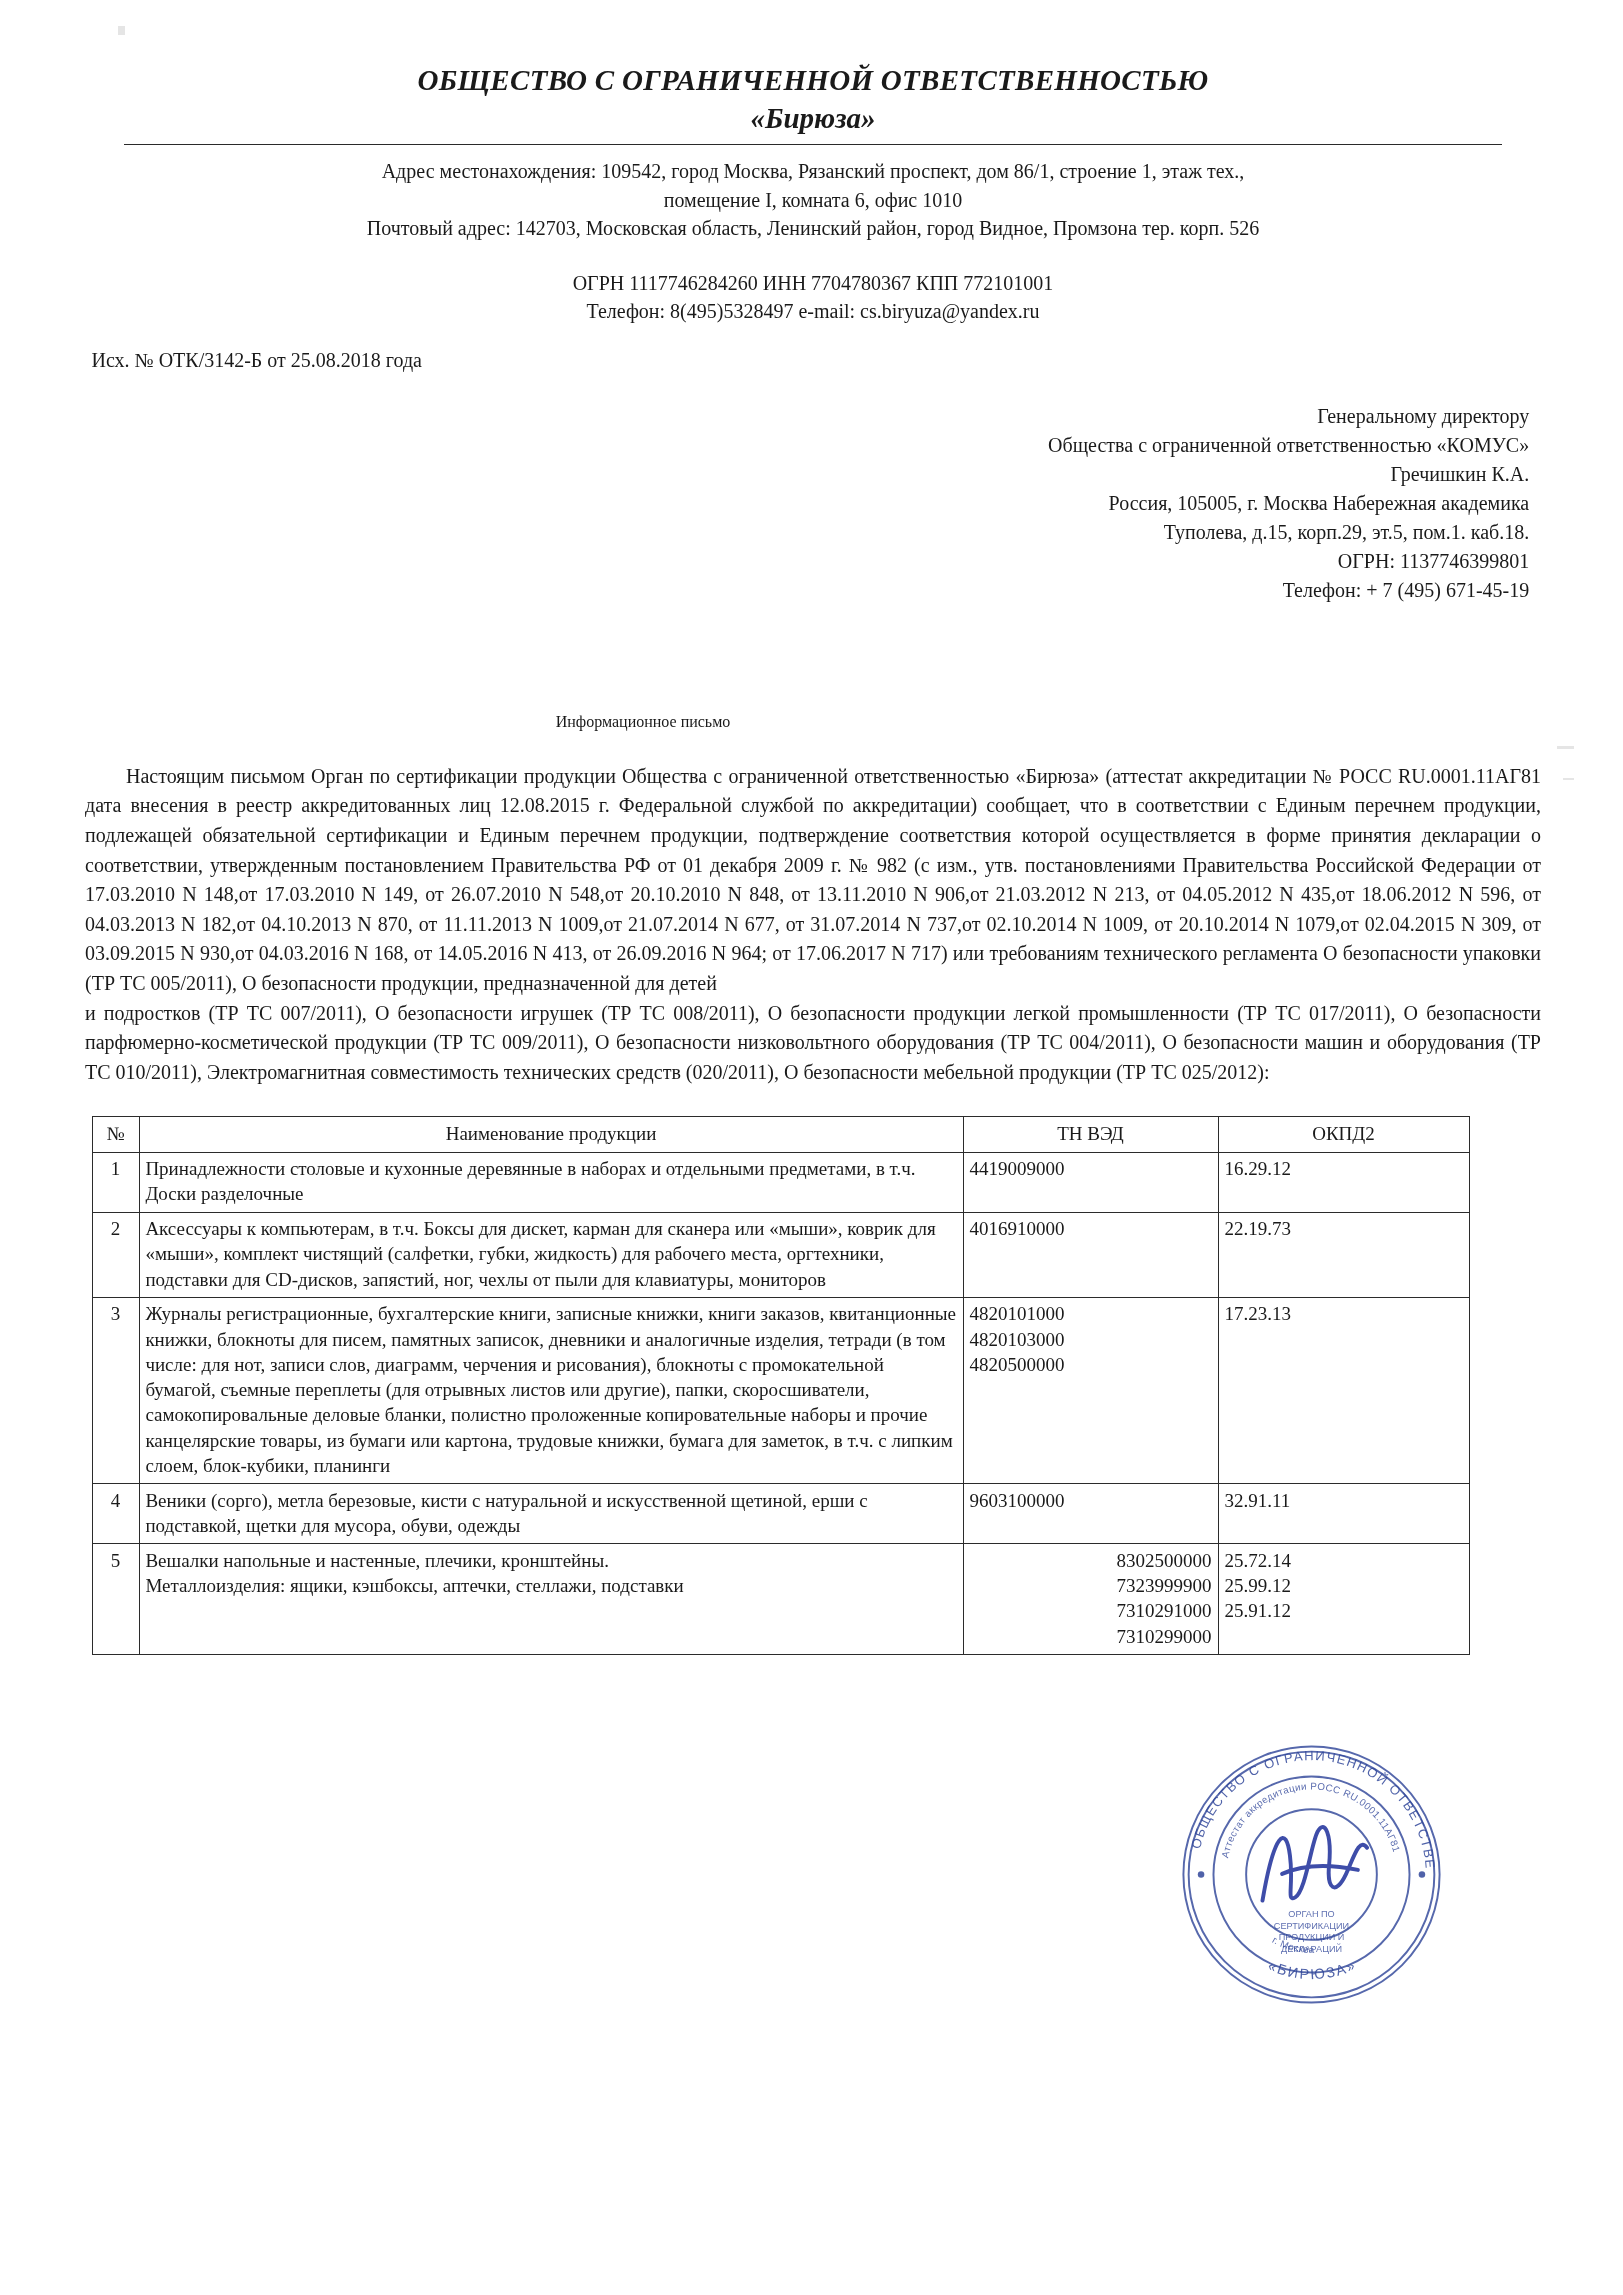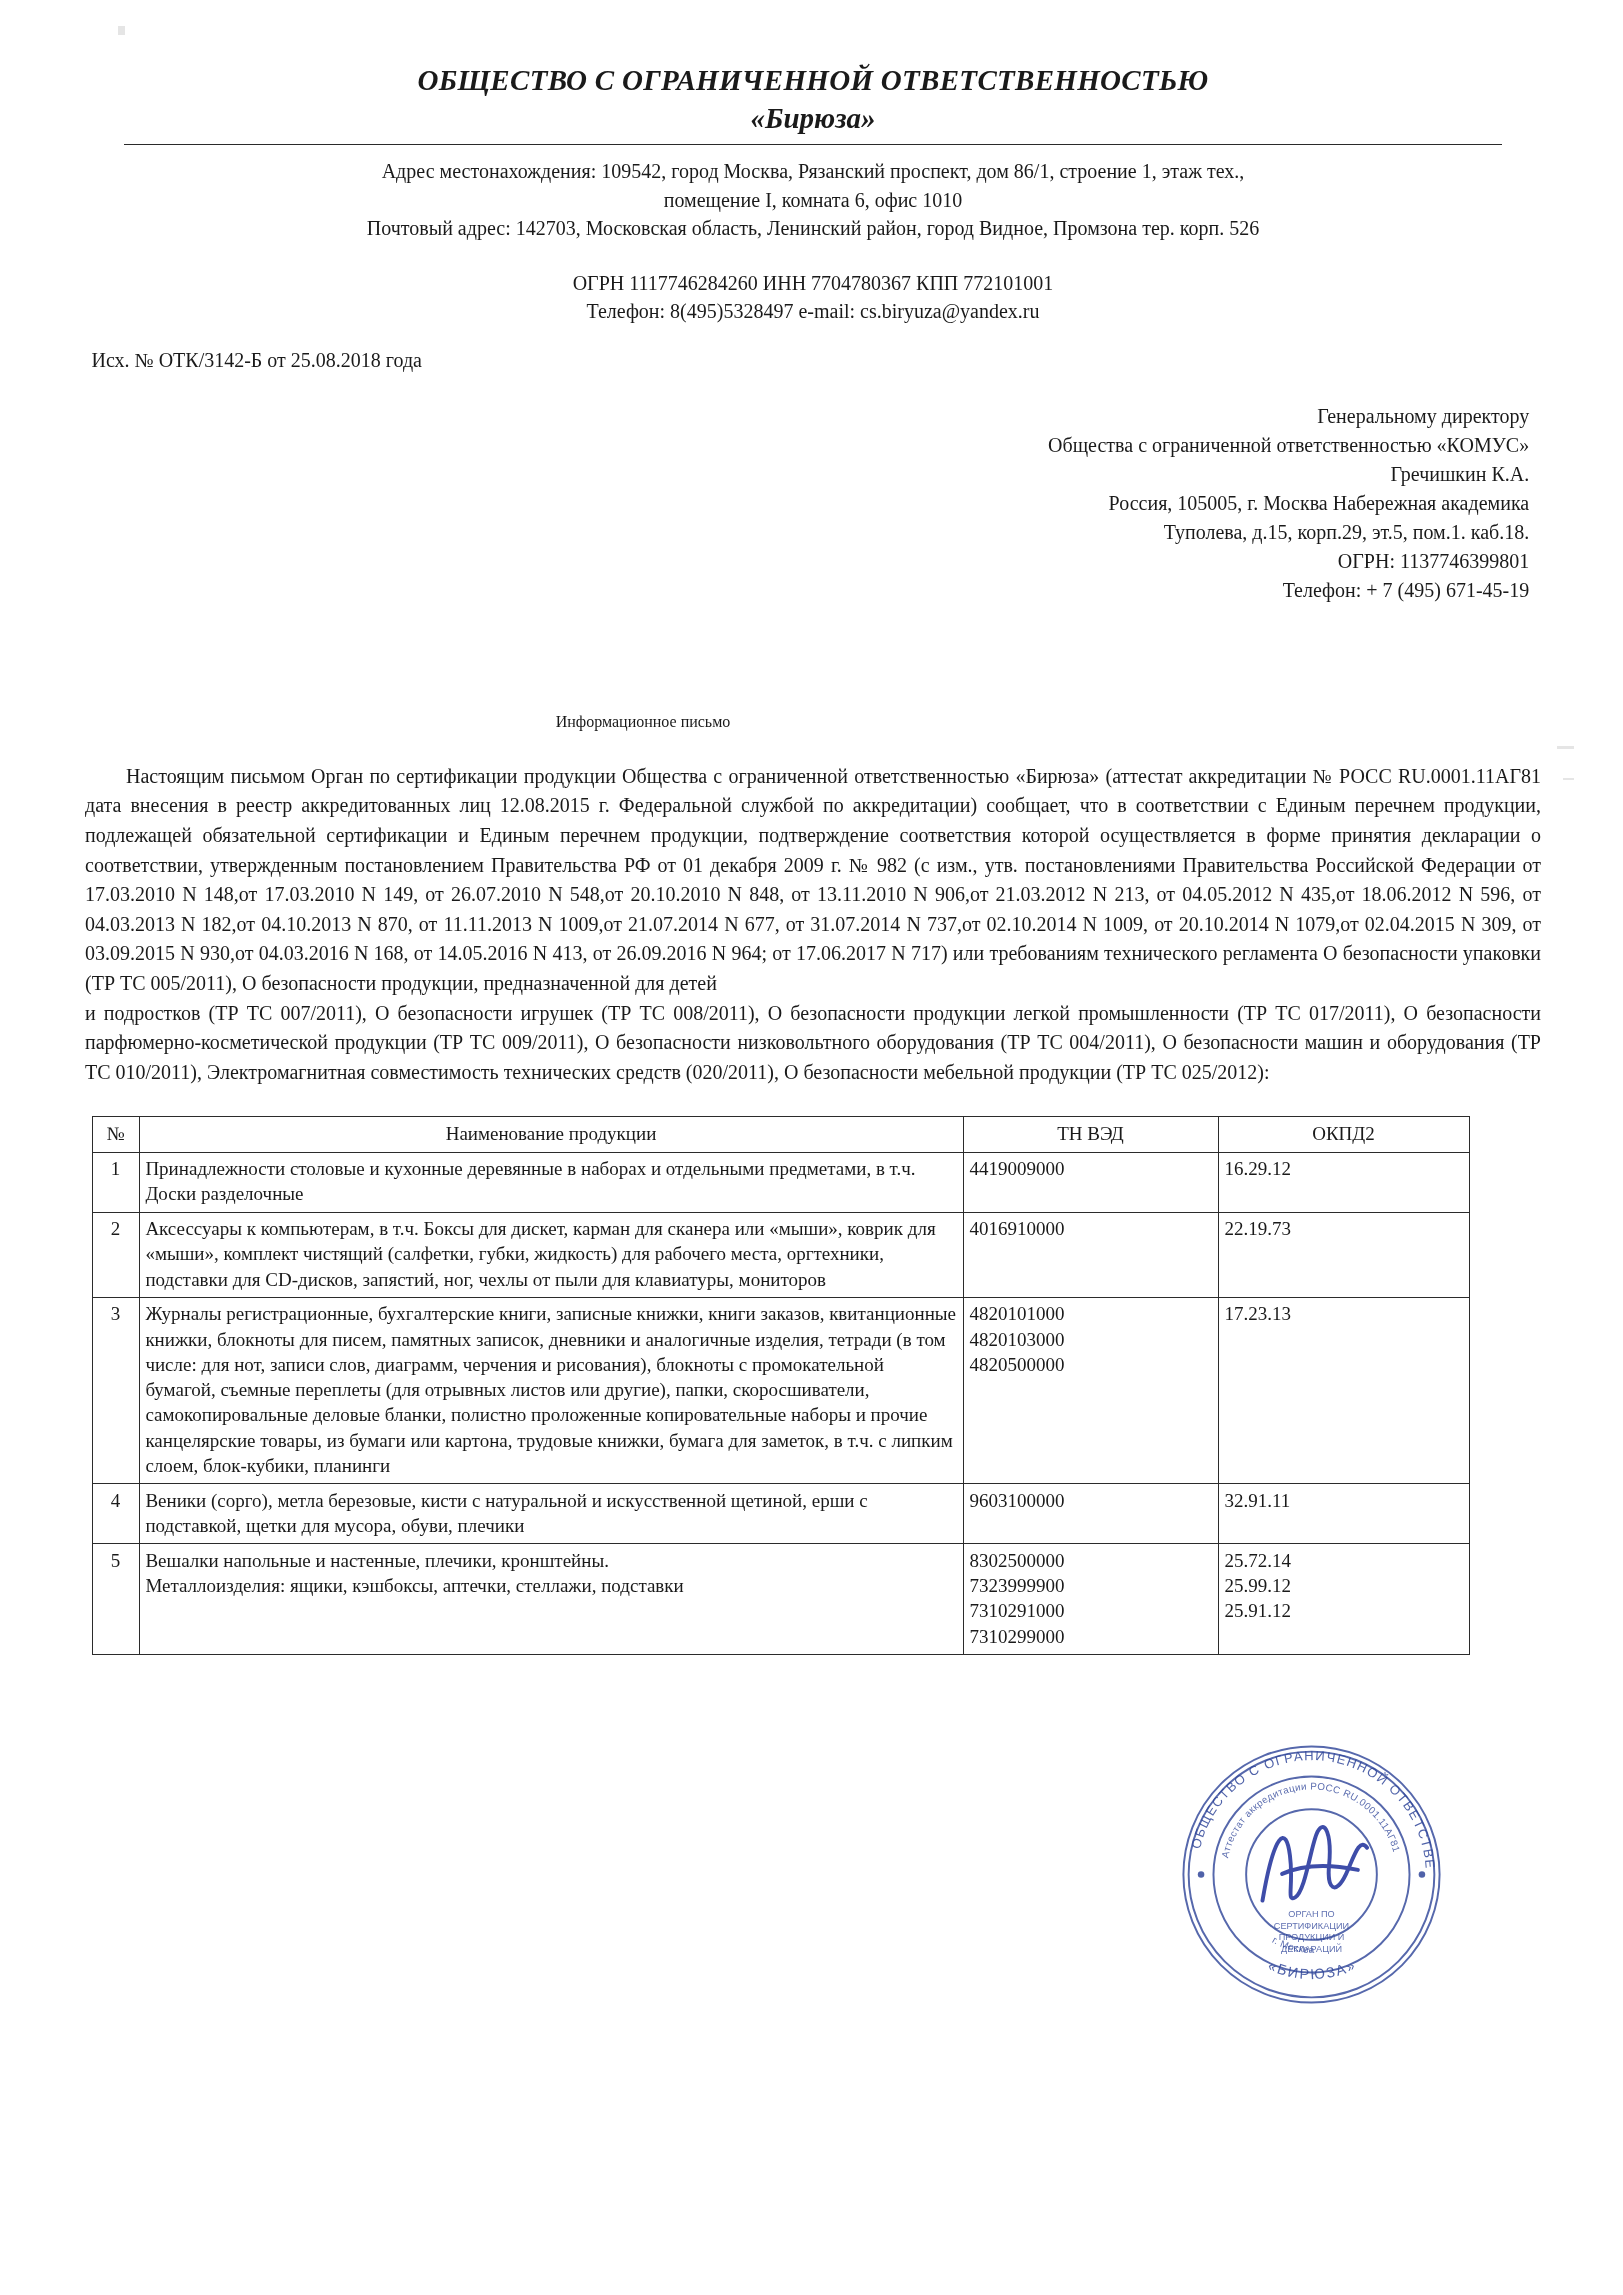--- a/index.html
+++ b/index.html
@@ -218,29 +218,29 @@
         <tr>
           <td class="num">3</td>
           <td>Журналы регистрационные, бухгалтерские книги, записные книжки, книги заказов, квитанционные книжки, блокноты для писем, памятных записок, дневники и аналогичные изделия, тетради (в том числе: для нот, записи слов, диаграмм, черчения и рисования), блокноты с промокательной бумагой, съемные переплеты (для отрывных листов или другие), папки, скоросшиватели, самокопировальные деловые бланки, полистно проложенные копировательные наборы и прочие канцелярские товары, из бумаги или картона, трудовые книжки, бумага для заметок, в т.ч. с липким слоем, блок-кубики, планинги</td>
           <td class="code" style="white-space:pre-line;">4820101000
 4820103000
 4820500000</td>
           <td class="code2">17.23.13</td>
         </tr>
         <tr>
           <td class="num">4</td>
-          <td>Веники (сорго), метла березовые, кисти с натуральной и искусственной щетиной, ерши с подставкой, щетки для мусора, обуви, плечики</td>
+          <td>Веники (сорго), метла березовые, кисти с натуральной и искусственной щетиной, ерши с подставкой, щетки для мусора, обуви, одежды</td>
           <td class="code">9603100000</td>
           <td class="code2">32.91.11</td>
         </tr>
         <tr>
           <td class="num">5</td>
           <td style="white-space:pre-line;">Вешалки напольные и настенные, плечики, кронштейны.
 Металлоизделия: ящики, кэшбоксы, аптечки, стеллажи, подставки</td>
-          <td class="code" style="white-space:pre-line;">8302500000
+          <td class="code" style="white-space:pre-line;text-align:right;">8302500000
 7323999900
 7310291000
 7310299000</td>
           <td class="code2" style="white-space:pre-line;">25.72.14
 25.99.12
 25.91.12</td>
         </tr>
       </tbody>
     </table>
 

